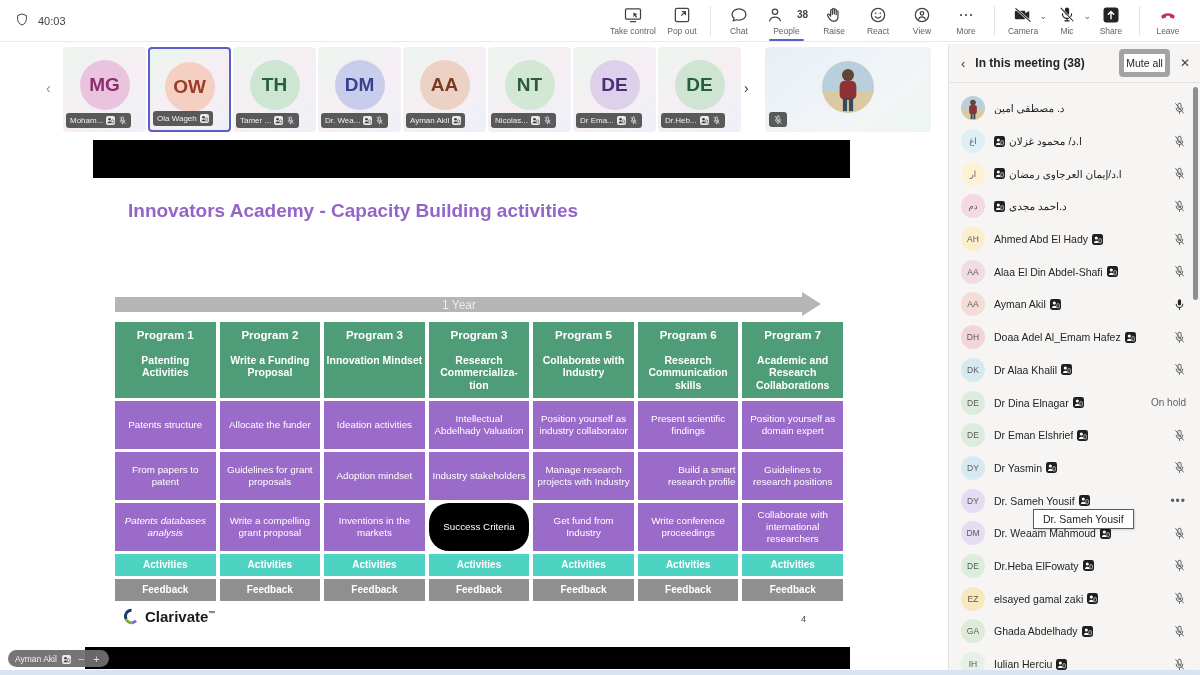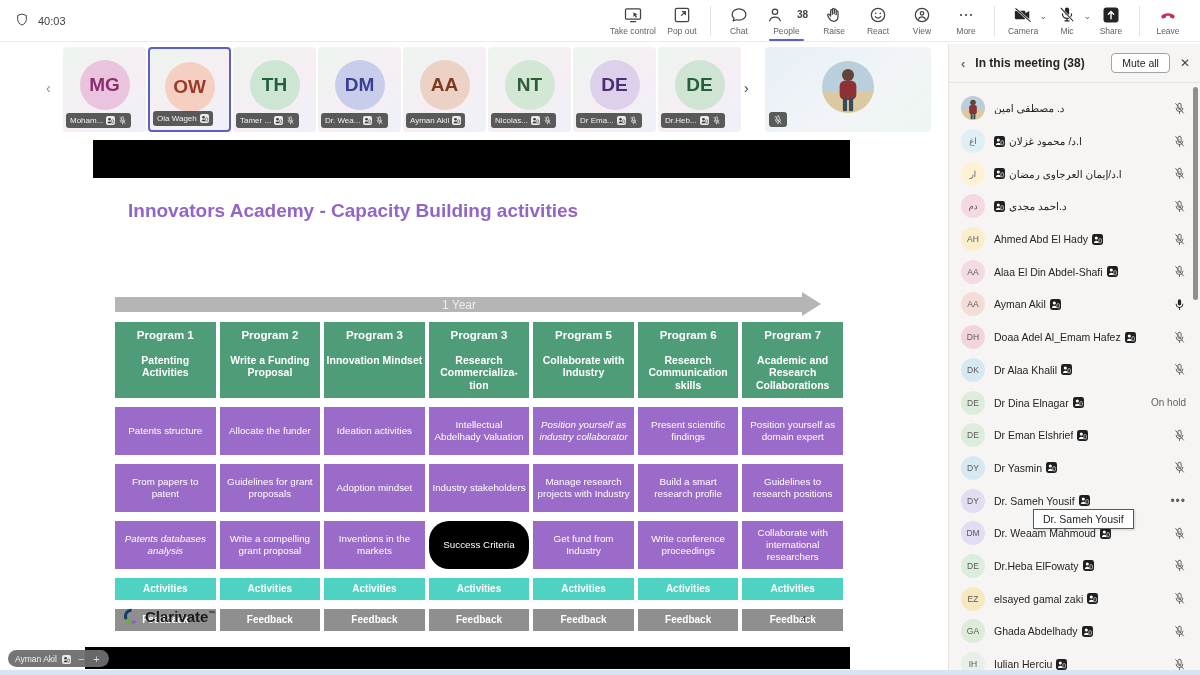--- a/index.html
+++ b/index.html
@@ -35,21 +35,21 @@
   
   .stage { position:absolute; left:0; top:136px; width:948px; height:534px; background:#fff; }
   .slide-black-top { position:absolute; left:93px; top:4px; width:757px; height:38px; background:#000; }
   .slide { position:absolute; left:93px; top:42px; width:757px; height:469px; background:#fff; }
   .slide-black-bottom { position:absolute; left:85px; top:511px; width:765px; height:22px; background:#000; }
   .slide-title { position:absolute; left:35px; top:22px; font-size:19px; font-weight:bold; }
   .slide-subtitle { position:absolute; left:31px; top:50px; font-size:16px; color:#1a1a1a; }
   .year-arrow { position:absolute; left:22px; top:119px; width:688px; height:15px; background:#b5b5b5; }
   .year-arrow::after { content:""; position:absolute; right:-18px; top:-5px; border-left:19px solid #b5b5b5; border-top:12px solid transparent; border-bottom:12px solid transparent; }
   .year-label { position:absolute; left:0; right:0; top:1px; text-align:center; font-size:12px; color:#ececec; }
-  .ptable { position:absolute; left:22px; top:144px; width:728px; display:grid; grid-template-columns:repeat(7,1fr); grid-template-rows:76px 48px 48px 48px 22px 22px; gap:9px 4px; }
+  .ptable { position:absolute; left:22px; top:144px; width:728px; display:grid; grid-template-columns:repeat(7,1fr); grid-template-rows:76px 48px 48px 48px 22px 22px; gap:3px 4px; }
   .cell { display:flex; align-items:center; justify-content:center; text-align:center; color:#fff; line-height:1.2; }
   .cell.hdr { flex-direction:column; justify-content:flex-start; padding-top:7px; gap:11px; }
   .cell.hdr .pnum { font-size:11.5px; font-weight:bold; }
   .cell.hdr .pname { font-size:10.5px; font-weight:bold; padding:0 2px; }
   .cell.topic { font-size:9.8px; font-weight:500; padding:2px 3px; }
   .cell.act, .cell.fb { font-size:10px; font-weight:bold; }
   .clarivate { position:absolute; left:30px; top:430px; display:flex; align-items:center; gap:5px; }
   .clarivate .cl-text { font-size:15px; font-weight:bold; color:#1a1a1a; }
   .clarivate sup { font-size:7px; color:#1a1a1a; }
   .page-num { position:absolute; right:44px; top:436px; font-size:9px; color:#444; }
@@ -59,21 +59,21 @@
   .presenter .pname { color:#f2f2f2; font-size:8.5px; white-space:nowrap; }
   .presenter .zbtn { color:#dcdcdc; font-size:11px; cursor:pointer; padding:0 2px; }
 
   .bottom-strip { position:absolute; left:0; top:670px; width:1200px; height:5px; background:#d8e4f1; }
 
   
   .sidebar { position:absolute; left:948px; top:44px; width:252px; height:631px; background:#f6f5f4; border-left:1px solid #e4e3e2; overflow:hidden; }
   .sb-header { position:absolute; left:0; top:0; width:100%; height:38px; display:flex; align-items:center; }
   .sb-back { margin-left:12px; font-size:13px; color:#424242; cursor:pointer; }
   .sb-title { margin-left:10px; font-size:12px; font-weight:bold; color:#242424; }
-  .sb-muteall { margin-left:auto; font-size:10.5px; color:#242424; background:#fff; border:1px solid #a3a3a3; border-radius:4px; padding:3px 10px; cursor:pointer; }
+  .sb-muteall { margin-left:auto; font-size:10.5px; color:#242424; background:#fff; border:5px solid #a3a3a3; border-radius:4px; padding:3px 2px; cursor:pointer; }
   .sb-close { margin:0 10px 0 10px; font-size:12px; color:#424242; cursor:pointer; }
   .sb-div { position:absolute; left:0; top:38px; width:100%; height:1px; background:#e4e3e2; }
   .plist { position:absolute; left:0; top:48px; width:100%; }
   .prow { height:32.7px; display:flex; align-items:center; padding:0 14px 0 12px; cursor:pointer; }
   .pav { width:24px; height:24px; border-radius:50%; flex:0 0 24px; display:flex; align-items:center; justify-content:center; font-size:8.5px; color:#5a5a5a; }
   .pmain { margin-left:9px; display:flex; align-items:center; gap:4px; min-width:0; }
   .pname-t { font-size:10.5px; color:#242424; white-space:nowrap; overflow:hidden; }
   .pright { margin-left:auto; display:flex; align-items:center; }
   .onhold { font-size:10px; color:#616161; }
   .moredots { font-size:12px; color:#616161; letter-spacing:1px; }
@@ -424,29 +424,29 @@
           <span class="pname">Research Communication skills</span>
         </div>
         <div class="cell hdr" style="background: rgb(79, 157, 120);">
           <span class="pnum">Program 7</span>
           <span class="pname">Academic and Research Collaborations</span>
         </div>
         <div class="cell topic" style="background: rgb(154, 107, 200);">Patents structure</div>
         <div class="cell topic" style="background: rgb(154, 107, 200);">Allocate the funder</div>
         <div class="cell topic" style="background: rgb(154, 107, 200);">Ideation activities</div>
         <div class="cell topic" style="background: rgb(154, 107, 200);">Intellectual Abdelhady Valuation</div>
-        <div class="cell topic" style="background: rgb(154, 107, 200); font-style: italic;">Position yourself as industry collaborator</div>
+        <div class="cell topic" style="background: rgb(154, 107, 200);">Position yourself as industry collaborator</div>
         <div class="cell topic" style="background: rgb(154, 107, 200);">Present scientific findings</div>
         <div class="cell topic" style="background: rgb(154, 107, 200);">Position yourself as domain expert</div>
         <div class="cell topic" style="background: rgb(154, 107, 200);">From papers to patent</div>
         <div class="cell topic" style="background: rgb(154, 107, 200);">Guidelines for grant proposals</div>
         <div class="cell topic" style="background: rgb(154, 107, 200);">Adoption mindset</div>
         <div class="cell topic" style="background: rgb(154, 107, 200);">Industry stakeholders</div>
         <div class="cell topic" style="background: rgb(154, 107, 200);">Manage research projects with Industry</div>
-        <div class="cell topic" style="background: rgb(154, 107, 200);">Build a smart research profile</div>
+        <div class="cell topic" style="background: rgb(154, 107, 200); text-align: right;">Build a smart research profile</div>
         <div class="cell topic" style="background: rgb(154, 107, 200);">Guidelines to research positions</div>
         <div class="cell topic" style="background: rgb(154, 107, 200); font-style: italic;">Patents databases analysis</div>
         <div class="cell topic" style="background: rgb(154, 107, 200);">Write a compelling grant proposal</div>
         <div class="cell topic" style="background: rgb(154, 107, 200);">Inventions in the markets</div>
         <div class="cell topic" style="background: #000000; border-radius: 20px;">Success Criteria</div>
         <div class="cell topic" style="background: rgb(154, 107, 200);">Get fund from Industry</div>
         <div class="cell topic" style="background: rgb(154, 107, 200);">Write conference proceedings</div>
         <div class="cell topic" style="background: rgb(154, 107, 200);">Collaborate with international researchers</div>
         <div class="cell act" style="background: rgb(78, 210, 194);">Activities</div>
         <div class="cell act" style="background: rgb(78, 210, 194);">Activities</div>

